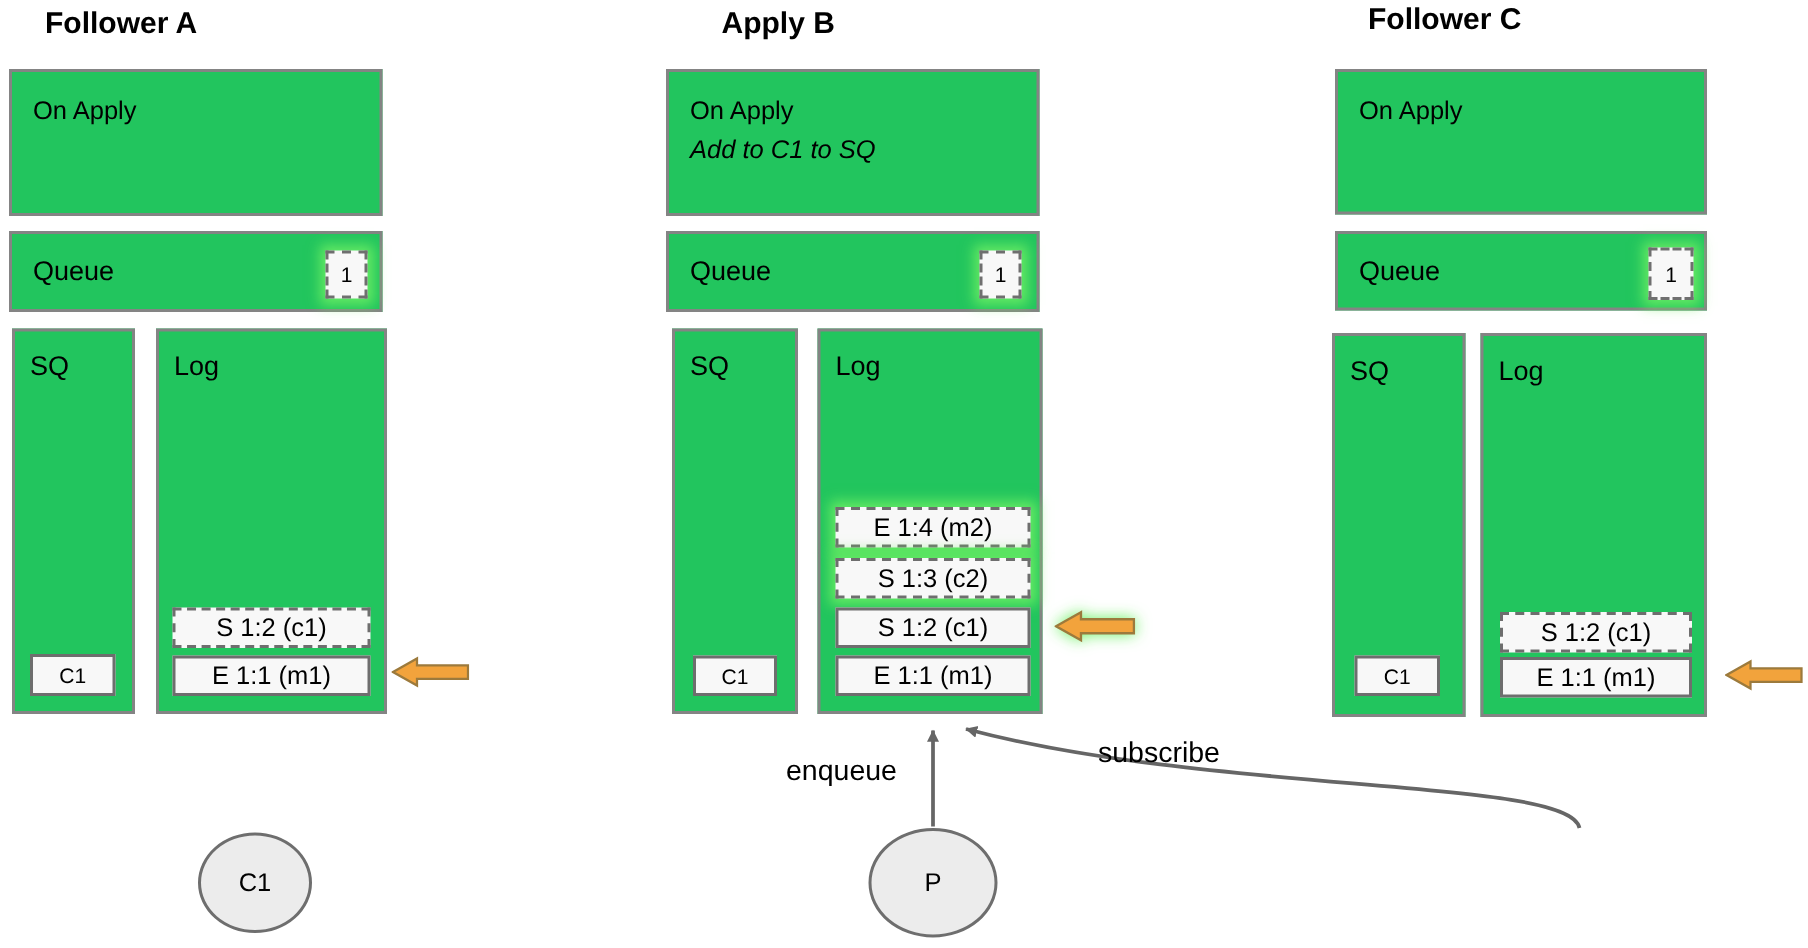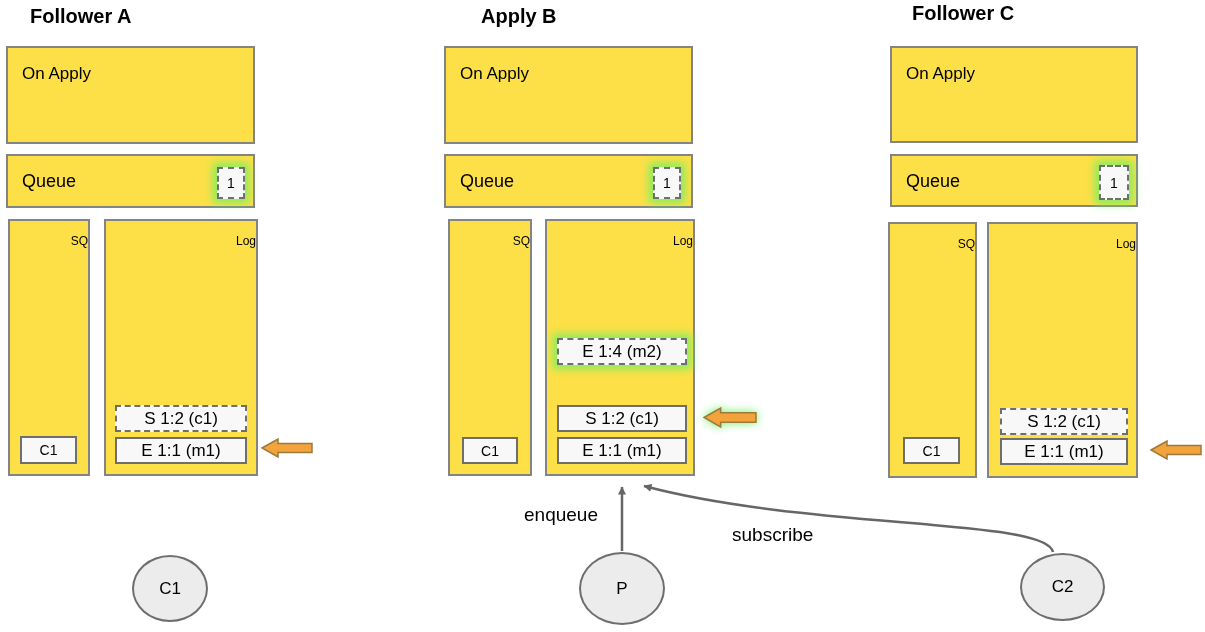--- a/index.html
+++ b/index.html
@@ -4,33 +4,33 @@
 <style>
   html, body { margin: 0; padding: 0; background: #ffffff; }
   .canvas {
     position: relative; width: 1205px; height: 632px;
     background: #ffffff; overflow: hidden;
     font-family: "Liberation Sans", sans-serif; color: #000;
   }
   .node-title { position: absolute; font-size: 20px; font-weight: bold; white-space: nowrap; }
   .box {
     position: absolute; box-sizing: border-box;
-    background: #fde047; border: 2px solid #848484;
+    background: #22c55e; border: 2px solid #848484;
   }
   .onapply-text { padding: 13px 14px 0 14px; font-size: 17px; line-height: 26px; }
   .onapply-note { font-style: italic; }
   .queue-label { position: absolute; left: 14px; top: 50%; transform: translateY(-50%); font-size: 18px; }
   .badge {
     position: absolute; box-sizing: border-box;
     background: #f8f8f8; border: 2px dashed #6f6f6f;
     display: flex; align-items: center; justify-content: center;
     font-size: 14px;
     box-shadow: 0 0 8px 4px rgba(112, 240, 100, 0.85);
   }
-  .pillar-label { text-align: right; margin-top: 13px; font-size: 12px; padding-left: 10px; }
+  .pillar-label { text-align: left; margin-top: 13px; font-size: 18px; padding-left: 10px; }
   .entry {
     position: absolute; box-sizing: border-box;
     background: #f8f8f8; border: 2px solid #6e6e6e;
     display: flex; align-items: center; justify-content: center;
     font-size: 17px; white-space: nowrap;
   }
   .entry.dashed { border-style: dashed; }
   .entry.small { font-size: 14px; }
   .glow { box-shadow: 0 0 8px 4px rgba(112, 240, 100, 0.85); text-align: right; }
   .actor {
@@ -72,37 +72,39 @@
 
   <svg class="oarrow" style="left:261px; top:437px;" width="52" height="22" viewBox="0 0 52 22">
     <polygon points="1,11 17,2 17,6.5 51,6.5 51,15.5 17,15.5 17,20" fill="#f2a33c" stroke="#9c7a3c" stroke-width="1.5"></polygon>
   </svg>
 
   <div class="node-title" style="left:481px; top:5px;">Apply B</div>
 
   <div class="box" style="left:444px; top:46px; width:249px; height:98px;">
     <div class="onapply-text">
       <div>On Apply</div>
+      <div class="onapply-note">Add to C1 to SQ</div>
     </div>
   </div>
 
   <div class="box" style="left:444px; top:154px; width:249px; height:54px;">
     <div class="queue-label">Queue</div>
     <div class="badge" style="left:207px; top:11px; width:28px; height:32px;">1</div>
   </div>
 
   <div class="box" style="left:448px; top:219px; width:84px; height:257px;">
     <div class="pillar-label">SQ</div>
   </div>
   <div class="entry small" style="left:462px; top:437px; width:56px; height:27px;">C1</div>
 
   <div class="box" style="left:545px; top:219px; width:150px; height:257px;">
     <div class="pillar-label">Log</div>
   </div>
   <div class="entry dashed glow" style="left:557px; top:338px; width:130px; height:27px;">E 1:4 (m2)</div>
+  <div class="entry dashed glow" style="left:557px; top:372px; width:130px; height:27px;">S 1:3 (c2)</div>
   <div class="entry" style="left:557px; top:405px; width:130px; height:27px;">S 1:2 (c1)</div>
   <div class="entry" style="left:557px; top:437px; width:130px; height:27px;">E 1:1 (m1)</div>
 
   <svg class="oarrow arrow-glow" style="left:703px; top:406px;" width="54" height="23" viewBox="0 0 52 22">
     <polygon points="1,11 17,2 17,6.5 51,6.5 51,15.5 17,15.5 17,20" fill="#f2a33c" stroke="#9c7a3c" stroke-width="1.5"></polygon>
   </svg>
 
   <div class="node-title" style="left:912px; top:2px;">Follower C</div>
 
   <div class="box" style="left:890px; top:46px; width:248px; height:97px;">
@@ -124,28 +126,27 @@
   </div>
   <div class="entry dashed" style="left:1000px; top:408px; width:128px; height:27px;">S 1:2 (c1)</div>
   <div class="entry" style="left:1000px; top:438px; width:128px; height:27px;">E 1:1 (m1)</div>
 
   <svg class="oarrow" style="left:1150px; top:439px;" width="52" height="22" viewBox="0 0 52 22">
     <polygon points="1,11 17,2 17,6.5 51,6.5 51,15.5 17,15.5 17,20" fill="#f2a33c" stroke="#9c7a3c" stroke-width="1.5"></polygon>
   </svg>
 
   <div class="actor" style="left:132px; top:555px; width:76px; height:67px;">C1</div>
   <div class="actor" style="left:579px; top:552px; width:86px; height:73px;">P</div>
-  <div class="actor" style="left:1020px; top:553px; width:85px; height:68px;">C2</div>
 
   <svg class="edges-overlay" width="1205" height="632" viewBox="0 0 1205 632">
     <defs>
       <marker id="ah" markerWidth="10" markerHeight="9" refX="7.5" refY="4" orient="auto" markerUnits="userSpaceOnUse">
         <path d="M0,0 L8,4 L0,8 z" fill="#666666"></path>
       </marker>
     </defs>
     <line x1="622" y1="551" x2="622" y2="487" stroke="#666666" stroke-width="2.5" marker-end="url(#ah)"></line>
     <path d="M 1053 552 C 1046 518, 810 530, 644 486" fill="none" stroke="#666666" stroke-width="2.5" marker-end="url(#ah)"></path>
   </svg>
 
   <div class="edge-label" style="left:524px; top:504px;">enqueue</div>
-  <div class="edge-label" style="left:732px; top:524px;">subscribe</div>
+  <div class="edge-label" style="left:732px; top:492px;">subscribe</div>
 
 </div>
 
 </body></html>

